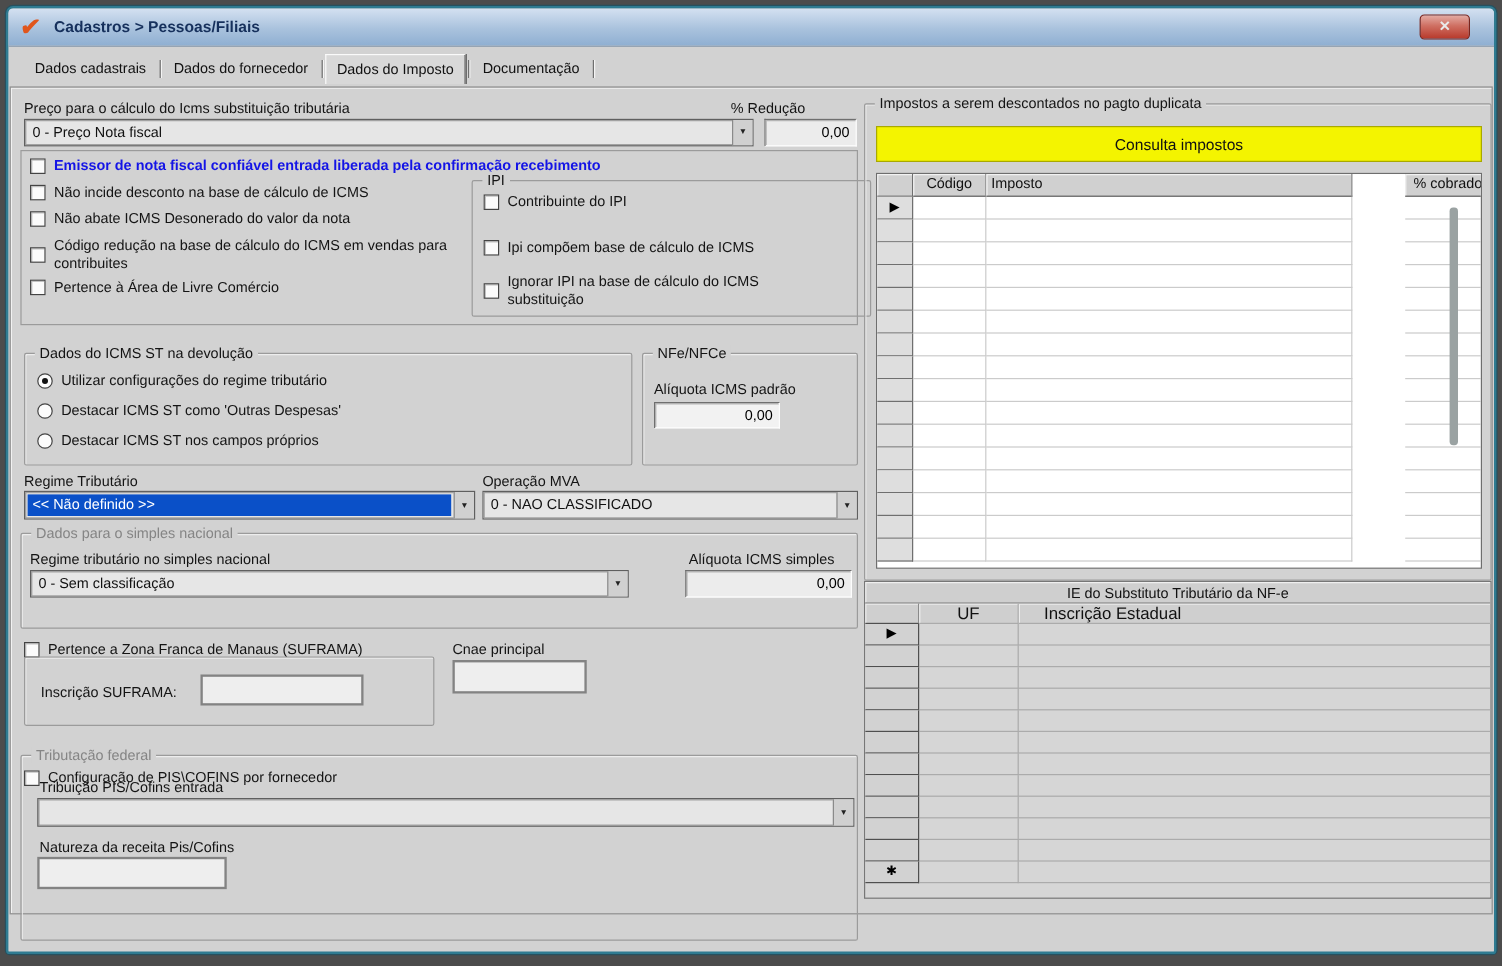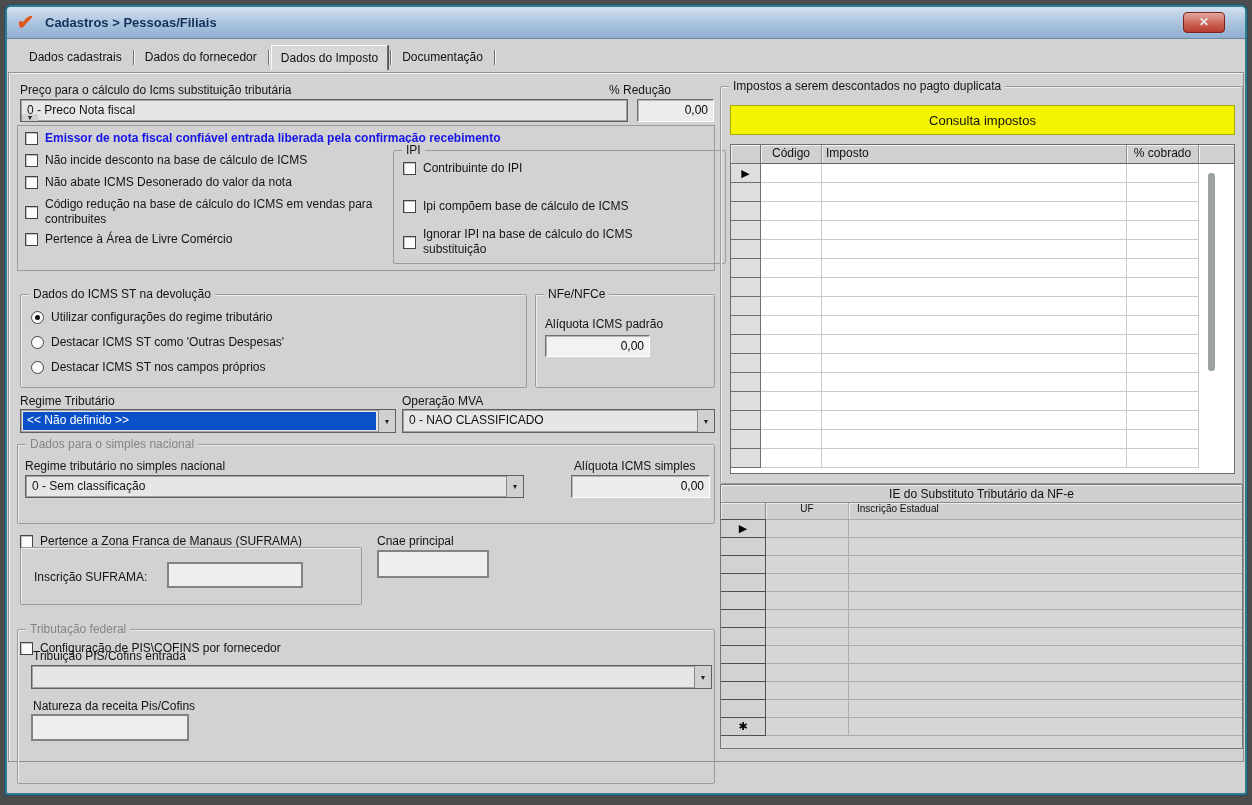--- a/index.html
+++ b/index.html
@@ -76,35 +76,35 @@
   
   .grid1 { position:absolute; background:#fff; border:1px solid #6e6e6e; overflow:hidden; }
   .g1-head { display:flex; height:19px; }
   .g1-hcell { background:#d0d0d0; border-right:1px solid #8f8f8f; border-bottom:1px solid #5f5f5f;
               box-shadow:inset 1px 1px 0 #f2f2f2; font-size:12px; color:#111; padding:1px 4px; }
   .g1-row { display:flex; height:19px; }
   .g1-sel { width:30px; flex:none; background:#dedede; border-right:1px solid #6f6f6f;
             border-bottom:1px solid #6f6f6f; display:flex; align-items:center; justify-content:center; }
   .g1-cod { width:61px; flex:none; }
   .g1-imp { width:305px; flex:none; }
-  .g1-pct { width:72px; flex:none; }
+  .g1-pct { width:72px; flex:none;margin-left:44px; }
   .g1-row .g1-cod, .g1-row .g1-imp, .g1-row .g1-pct {
             border-right:1px solid #cbcbcb; border-bottom:1px solid #cbcbcb; }
   .g1-scroll { flex:1; background:#fff; }
   .c-mid { text-align:center; }
   .vthumb { position:absolute; width:7px; border-radius:3px; background:#9aa2a2; }
 
   
   .grid2 { position:absolute; background:#d6d6d6; border:1px solid #777; overflow:hidden; }
   .g2-title { height:18px; background:#cfcfcf; border-bottom:1px solid #8a8a8a;
               box-shadow:inset 1px 1px 0 #efefef; font-size:12px; color:#111;
               display:flex; align-items:center; justify-content:center; }
   .g2-head { display:flex; height:17px; }
   .g2-hcell { background:#cfcfcf; border-bottom:1px solid #5f5f5f; box-shadow:inset 1px 1px 0 #ececec;
-              font-size:10px; color:#111; padding:0 8px; }
+              font-size:14px; color:#111; padding:0 21px; }
   .g2-row { display:flex; height:18px; }
   .g2-sel { width:45px; flex:none; border-right:1px solid #4f4f4f; border-bottom:1px solid #4f4f4f;
             background:#d2d2d2; display:flex; align-items:center; justify-content:center; }
   .g2-uf { width:83px; flex:none; border-right:1px solid #ababab; border-bottom:1px solid #ababab; }
   .g2-ie { flex:1; border-bottom:1px solid #ababab; }
   .mark { font-size:11px; line-height:1; color:#000; }
 </style>
 </head>
 <body>
 
@@ -126,21 +126,21 @@
         <div class="tab-sep"></div>
         <div class="tab active">Dados do Imposto</div>
         <div class="tab-sep"></div>
         <div class="tab">Documentação</div>
         <div class="tab-sep"></div>
       </div>
 
     <div class="content">
 
       <div class="lbl" style="left:11px; top:10px;">Preço para o cálculo do Icms substituição tributária</div>
-      <div class="combo" style="left:11px; top:26px; width:608px; height:23px;flex-direction:column;">
+      <div class="combo" style="left:11px; top:26px; width:608px; height:23px;">
         <span class="combo-text">0 - Preço Nota fiscal</span>
         <span class="combo-btn"></span>
       </div>
       <div class="lbl" style="left:600px; top:10px;">% Redução</div>
       <div class="numfield" style="left:628px; top:26px; width:77px; height:23px;">0,00</div>
 
       <div class="panelbox" style="left:8px; top:52px; width:698px; height:146px;">
         <div class="opt-row" style="left:7px; top:5px;">
           <span class="cbx"></span>
           <span class="blue-bold">Emissor de nota fiscal confiável entrada liberada pela confirmação recebimento</span>

